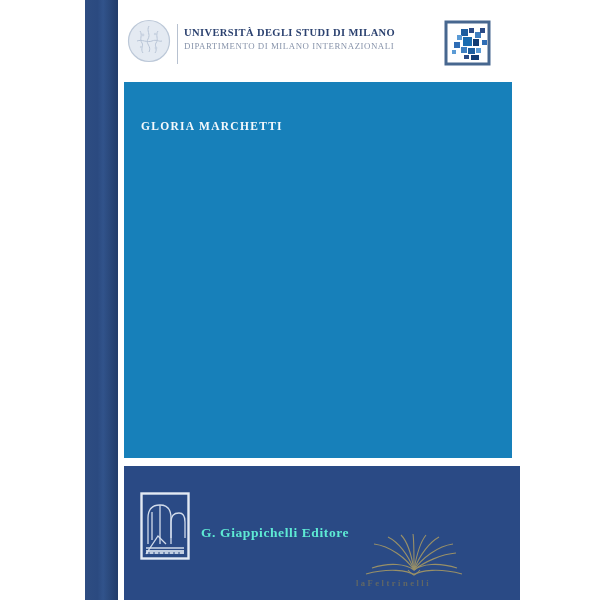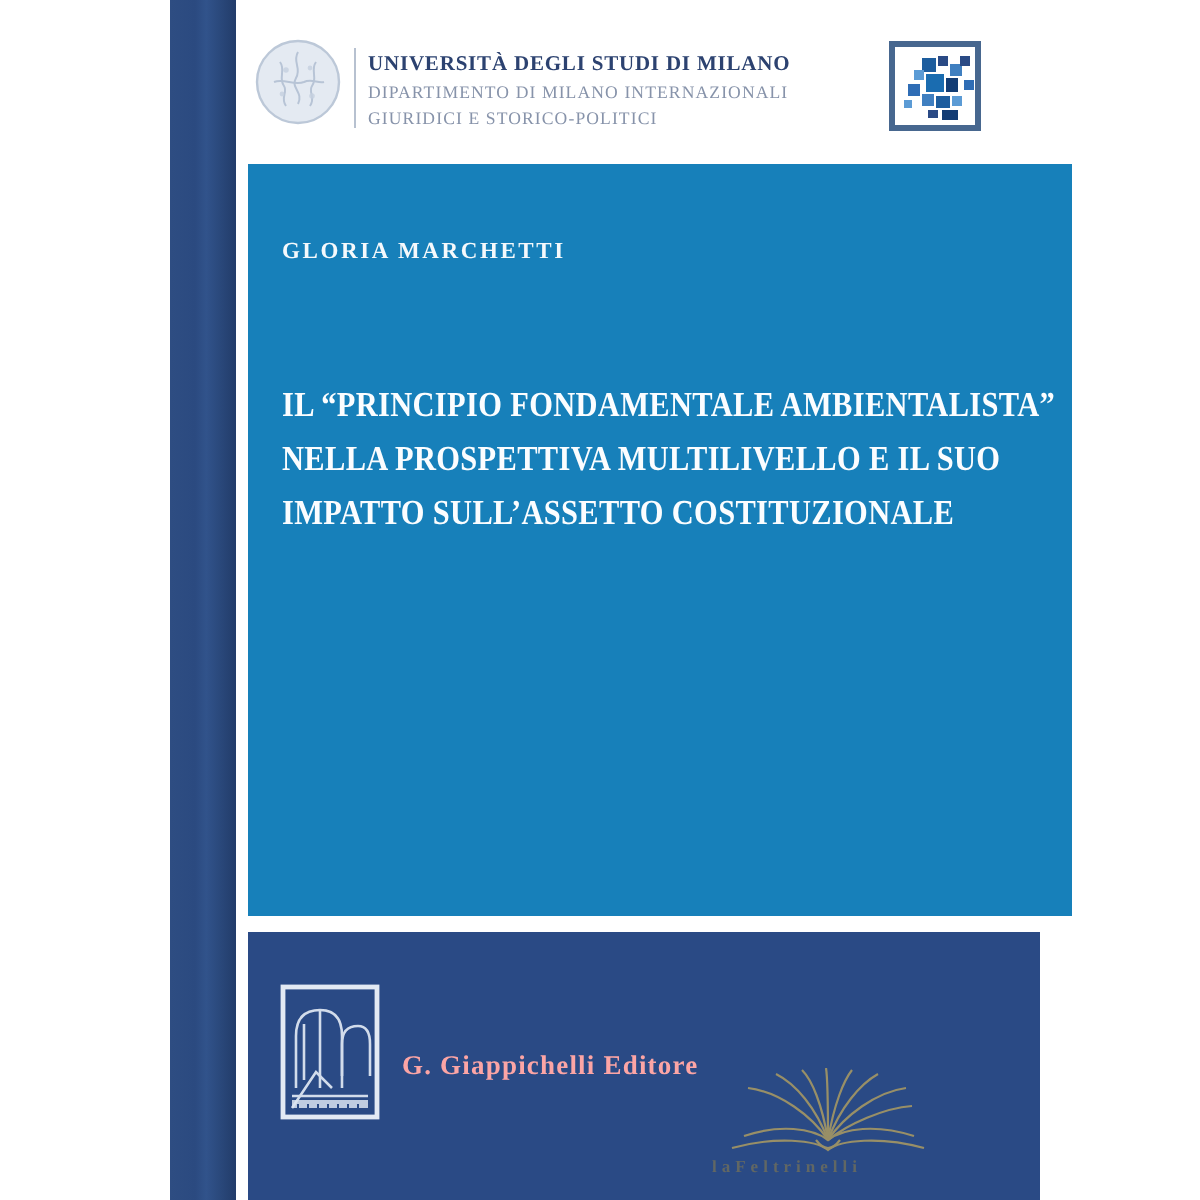--- a/index.html
+++ b/index.html
@@ -24,40 +24,40 @@
     font-size:10.5px;font-weight:bold;color:#2c4270;letter-spacing:0.4px;
     white-space:nowrap;line-height:13px;
   }
   .dept-line{
     font-size:8.8px;color:#8793aa;letter-spacing:0.55px;white-space:nowrap;
     line-height:12px;margin-top:1px;
   }
   .dept-logo{position:absolute;left:320px;top:20px;width:47px;height:46px;}
 
   
-  .cover-body{position:absolute;left:0;top:82px;width:388px;height:376px;background:#1780ba;padding-left:24px;}
+  .cover-body{position:absolute;left:0;top:82px;width:388px;height:376px;background:#1780ba;}
   .author{
     position:absolute;left:17px;top:38px;font-size:11.5px;font-weight:bold;
     color:#f5f9fc;letter-spacing:1.3px;white-space:nowrap;
   }
   .title{position:absolute;left:17px;top:107px;}
   .title-line{
     white-space:nowrap;transform:scaleX(0.87);transform-origin:left center;
     font-size:17.5px;font-weight:bold;color:#fbfdff;line-height:27px;letter-spacing:0.2px;
   }
 
   
   .cover-gap{position:absolute;left:0;top:458px;width:396px;height:8px;background:#ffffff;}
 
   
   .cover-footer{position:absolute;left:0;top:466px;width:396px;height:134px;background:#2a4a85;}
   .giappichelli-logo{position:absolute;left:16px;top:26px;width:50px;height:68px;}
   .publisher{
     position:absolute;left:77px;top:59px;font-size:13.5px;font-weight:bold;
-    color:#fca5a5;letter-spacing:0.6px;white-space:nowrap;
+    color:#5eead4;letter-spacing:0.6px;white-space:nowrap;
   }
   .watermark{position:absolute;left:232px;top:68px;width:116px;height:64px;}
   .watermark svg{display:block;}
   .watermark-text{
     margin-top:-4px;text-align:left;font-size:8.5px;color:#8f7f49;
     letter-spacing:2.5px;opacity:0.55;font-weight:bold;
   }
 </style>
 </head>
 <body>
@@ -82,21 +82,20 @@
             <circle cx="28" cy="15" r="1.2"></circle>
           <circle cx="14" cy="28" r="1.2"></circle>
             <circle cx="29" cy="29" r="1.4"></circle>
         </g>
       </svg>
     </span>
     <span class="header-divider"></span>
     <div class="univ-block">
       <div class="univ-name">UNIVERSITÀ DEGLI STUDI DI MILANO</div>
       <div class="dept-line">DIPARTIMENTO DI MILANO INTERNAZIONALI</div>
-      <div class="dept-line">GIURIDICI E STORICO-POLITICI</div>
     </div>
     <span class="dept-logo">
       <svg width="47" height="46" viewBox="0 0 47 46">
         <rect x="2" y="2" width="43" height="42" fill="#ffffff" stroke="#47678f" stroke-width="3"></rect>
         <g>
           <rect x="17" y="9" width="7" height="7" fill="#1d5d9e"></rect>
           <rect x="25" y="8" width="5" height="5" fill="#2a4a85"></rect>
           <rect x="31" y="12" width="6" height="6" fill="#3f7fc0"></rect>
           <rect x="13" y="15" width="5" height="5" fill="#5b9bd5"></rect>
           <rect x="19" y="17" width="9" height="9" fill="#1a6cb0"></rect>
@@ -110,25 +109,20 @@
           <rect x="27" y="35" width="8" height="5" fill="#123c74"></rect>
           <rect x="8" y="30" width="4" height="4" fill="#5b9bd5"></rect>
           <rect x="38" y="20" width="5" height="5" fill="#2f6db5"></rect>
         </g>
       </svg>
     </span>
   </div>
 
   <div class="cover-body">
     <div class="author">GLORIA MARCHETTI</div>
-    <div class="title">
-      <div class="title-line">IL “PRINCIPIO FONDAMENTALE AMBIENTALISTA”</div>
-      <div class="title-line">NELLA PROSPETTIVA MULTILIVELLO E IL SUO</div>
-      <div class="title-line">IMPATTO SULL’ASSETTO COSTITUZIONALE</div>
-    </div>
   </div>
 
   <div class="cover-gap"></div>
 
   <div class="cover-footer">
     <span class="giappichelli-logo">
       <svg width="50" height="68" viewBox="0 0 50 68">
         <rect x="1.5" y="1.5" width="47" height="65" fill="none" stroke="#e3eaf4" stroke-width="2.4"></rect>
         <g stroke="#dbe4f1" stroke-width="1.3" fill="none" opacity="0.95">
           <path d="M8 52 V26 Q8 13 20 13 Q31 13 31 26 V52"></path>

